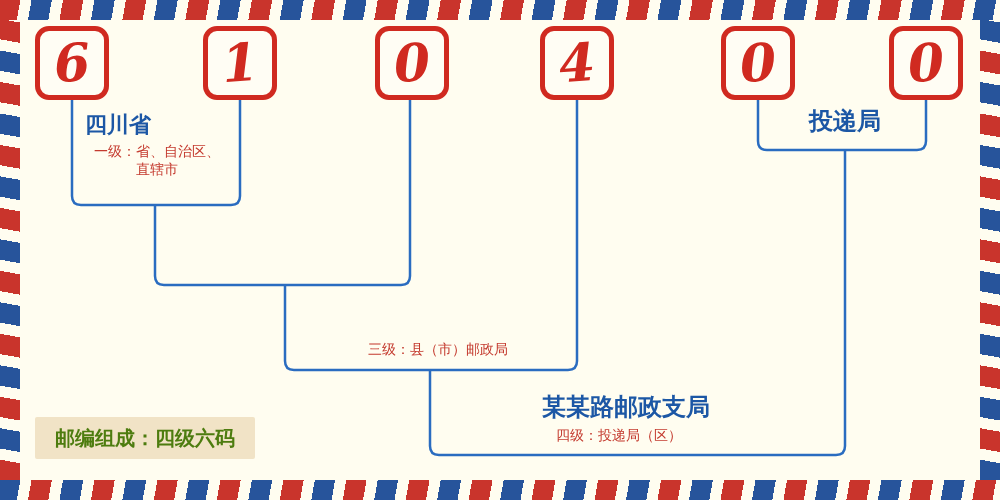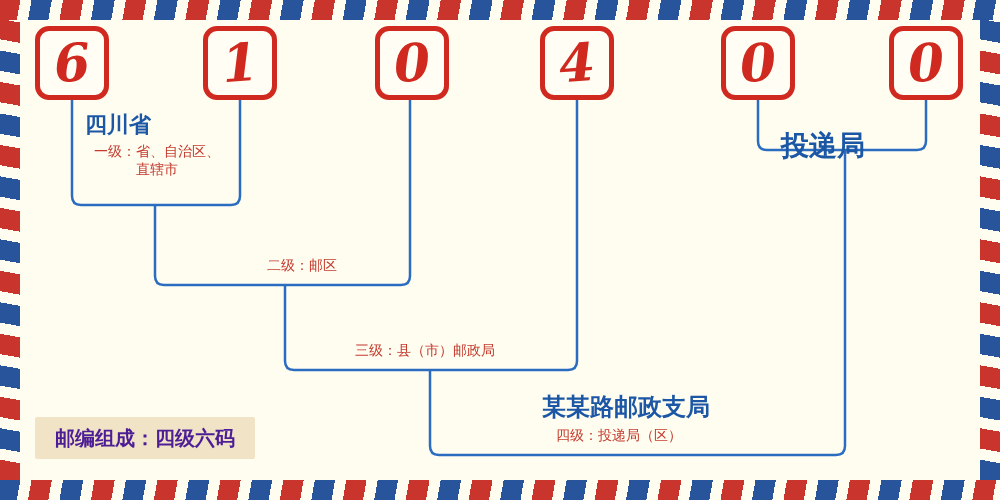--- a/index.html
+++ b/index.html
@@ -32,21 +32,21 @@
   }
 
   .connectors{position:absolute;left:0;top:0;width:1000px;height:500px;pointer-events:none;}
   .connectors path{fill:none;stroke:#2a6cc0;stroke-width:2.5;}
 
   .place{position:absolute;color:#1c57a5;font-weight:700;font-size:22px;text-align:left;line-height:1.2;}
   .desc{position:absolute;color:#c43a2e;font-size:14px;text-align:center;line-height:1.3;}
 
   .footer-chip{
     position:absolute;left:35px;top:417px;
-    background:#f1e3c6;color:#4c1d95;
+    background:#f1e3c6;color:#4d7c0f;
     font-weight:700;font-size:20px;line-height:1;
     padding:11px 20px;border-radius:2px;
   }
 </style>
 </head>
 <body>
 
 <div class="canvas">
 
   <div class="stripe stripe-top"></div>
@@ -77,24 +77,23 @@
   <div class="digit-box" style="left:721px;">
     <span class="digit">0</span>
   </div>
   <div class="digit-box" style="left:889px;">
     <span class="digit">0</span>
   </div>
 
   <div class="place" style="left:85px;top:112px;width:145px;">四川省</div>
   <div class="desc" style="left:94px;top:142px;width:126px;">一级：省、自治区、直辖市</div>
 
-  <div class="desc" style="left:232px;top:256px;width:140px;">二级：邮区</div>
 
-  <div class="desc" style="left:325px;top:341px;width:200px;">三级：县（市）邮政局</div>
+  <div class="desc" style="left:338px;top:341px;width:200px;font-family:Liberation Mono, monospace;">三级：县（市）邮政局</div>
 
   <div class="place" style="left:542px;top:393px;width:190px;font-size:24px;">某某路邮政支局</div>
   <div class="desc" style="left:519px;top:426px;width:200px;">四级：投递局（区）</div>
 
-  <div class="place" style="left:781px;top:107px;width:120px;font-size:28px;margin-top:22px;">投递局</div>
+  <div class="place" style="left:809px;top:107px;width:120px;font-size:24px;">投递局</div>
 
   <div class="footer-chip">邮编组成：四级六码</div>
 
 </div>
 
 </body></html>

